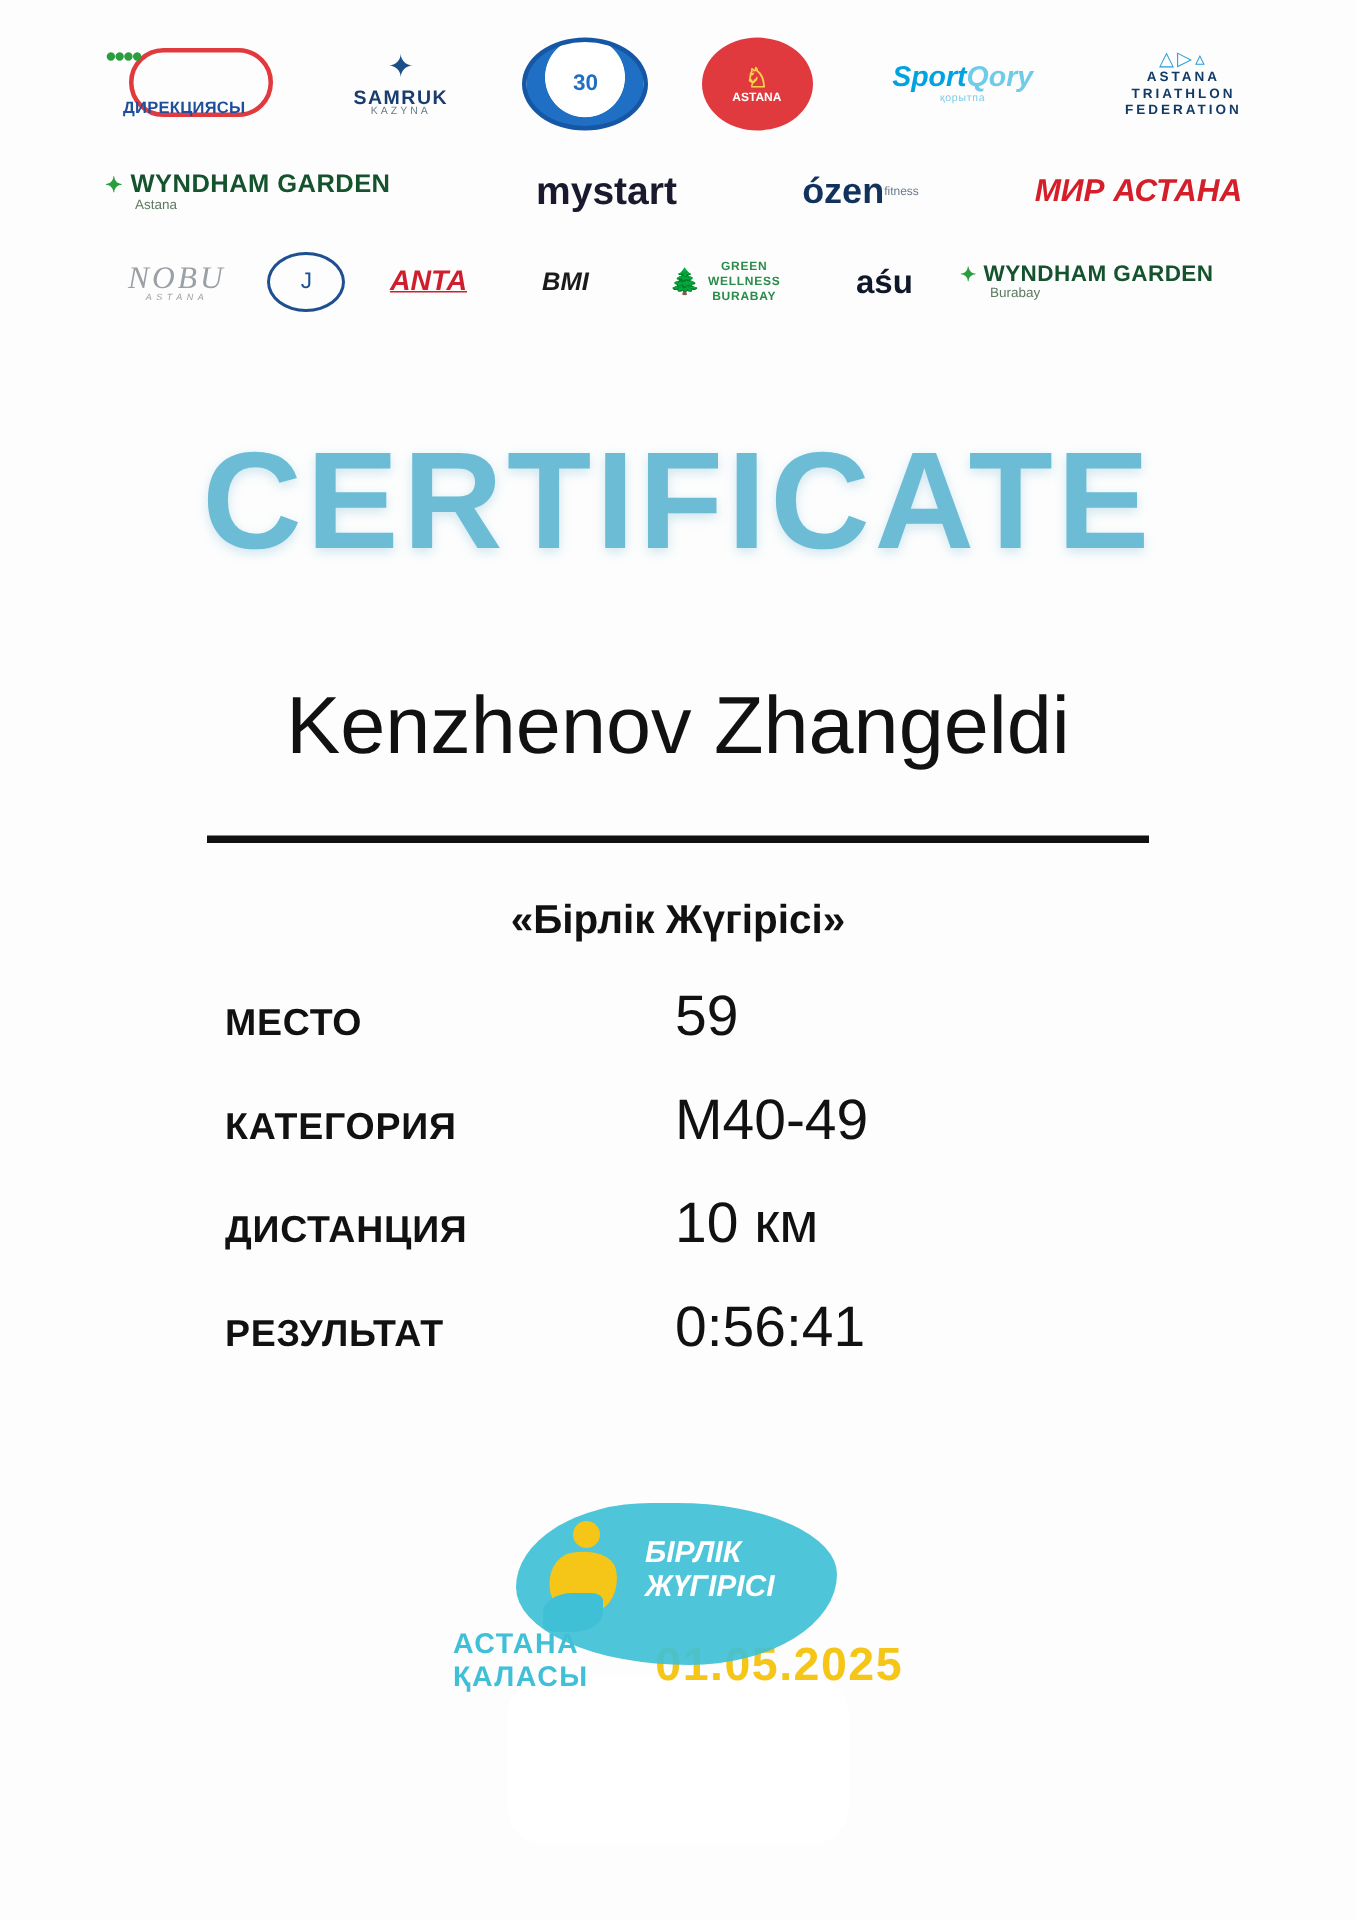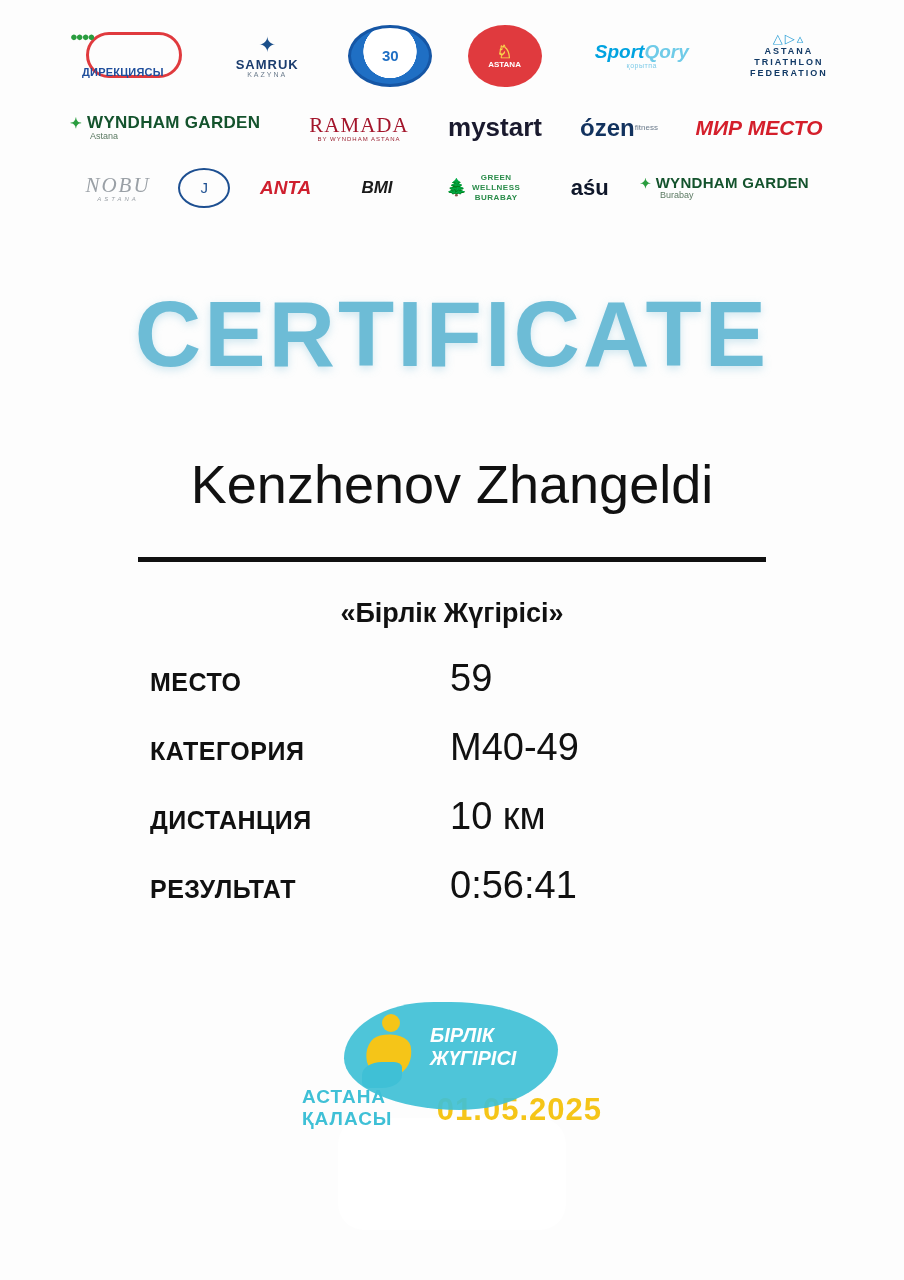--- a/index.html
+++ b/index.html
@@ -173,21 +173,21 @@
   .logo-nobu .sub { font-size: 6px; letter-spacing: 3px; }
   .logo-joma {
     width: 52px; height: 40px;
     border-radius: 50%;
     border: 2px solid #1d4f91;
     color: #1d4f91;
     font-size: 15px;
   }
   .logo-anta {
     width: 82px; height: 34px;
-    font-size: 19px; font-weight: bold; font-style: italic; color: #cf1f2e;
+    font-size: 19px; font-weight: bold; font-style: italic; color: #cf1f2e; text-decoration: underline;
   }
   .logo-bmi {
     width: 72px; height: 34px;
     font-size: 17px; font-weight: bold; font-style: italic; color: #1a1a1a;
   }
   .logo-green {
     width: 112px; height: 40px;
     color: #2a8c4a;
     font-size: 8px; font-weight: bold;
     letter-spacing: .5px;
@@ -398,36 +398,32 @@
 
     <div class="sponsor-row row2">
       <div class="logo logo-wyndham">
         <span class="main">
           <span class="leaf">✦</span>
           <span>WYNDHAM GARDEN</span>
         </span>
         <span class="sub">Astana</span>
       </div>
 
-      <div class="logo logo-ramada">
-        <span class="main">RAMADA</span>
-        <span class="sub">BY WYNDHAM ASTANA</span>
-      </div>
 
       <div class="logo logo-mystart">
         <span>mystart</span>
       </div>
 
       <div class="logo logo-ozen">
         <span class="main">ózen</span>
         <span class="sub">fitness</span>
       </div>
 
       <div class="logo logo-mirsporta">
-        <span>МИР МЕСТО</span>
+        <span>МИР АСТАНА</span>
       </div>
     </div>
 
     <div class="sponsor-row row3">
       <div class="logo logo-nobu">
         <span class="main">NOBU</span>
         <span class="sub">ASTANA</span>
       </div>
 
       <div class="logo logo-joma">

